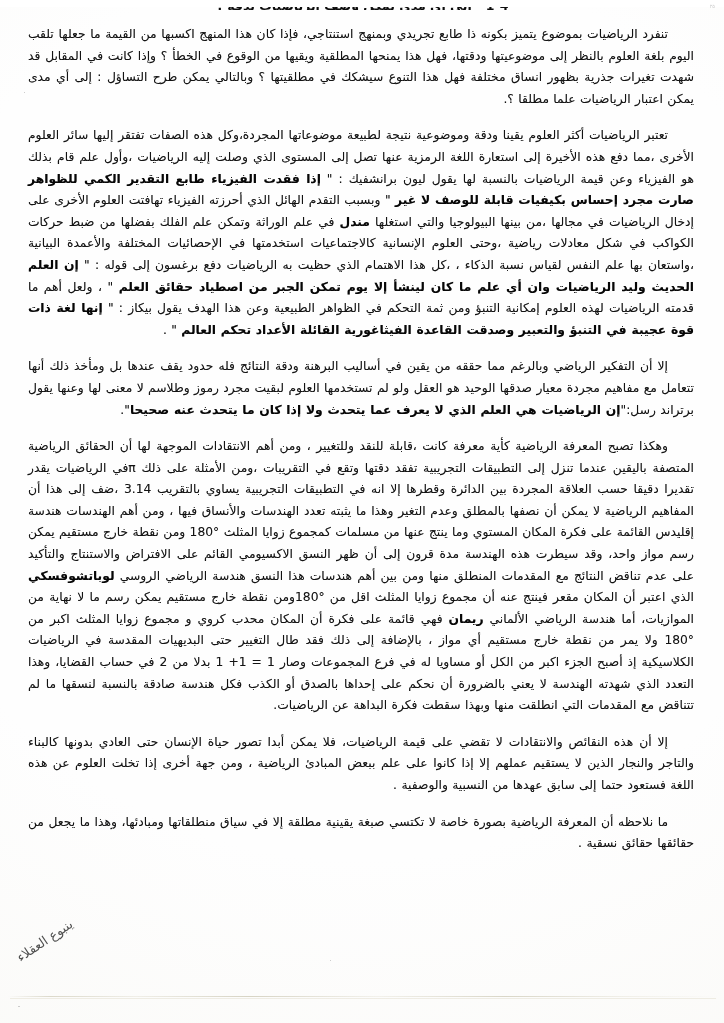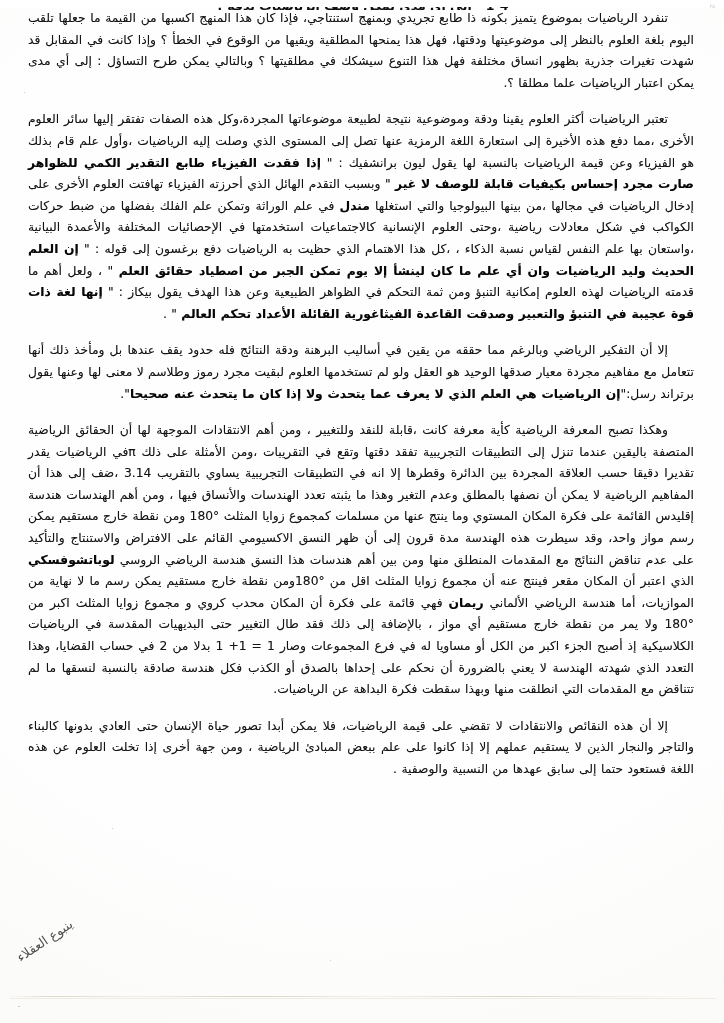--- a/index.html
+++ b/index.html
@@ -52,21 +52,21 @@
   
   #folio{
     position:absolute;top:3px;right:9px;
     font-size:5px;color:#c9c9c9;
     letter-spacing:1px;
     direction:ltr;
   }
   
   #text-column{
     position:absolute;
-    top:8px;
+    top:24px;
     left:28px;
     right:30px;
     direction:rtl;
     text-align:justify;
     text-justify:inter-word;
     color:#131313;
     font-size:12.3px;
     line-height:21.6px;
   }
   p.para{
@@ -141,20 +141,21 @@
   <div id="rh-mask"></div>
 
   <div id="folio">٢٥</div>
 
   <div id="text-column">
       <p class="para"><span>تنفرد الرياضيات بموضوع يتميز بكونه ذا طابع تجريدي وبمنهج استنتاجي، فإذا كان هذا المنهج اكسبها من القيمة ما جعلها تلقب  اليوم بلغة العلوم  بالنظر إلى موضوعيتها ودقتها، فهل هذا يمنحها المطلقية ويقيها من الوقوع في الخطأ ؟ وإذا كانت في المقابل قد شهدت تغيرات جذرية بظهور  انساق مختلفة فهل هذا التنوع سيشكك في مطلقيتها ؟ وبالتالي يمكن طرح التساؤل : إلى أي مدى يمكن اعتبار الرياضيات علما مطلقا ؟.</span></p>
       <p class="para"><span>تعتبر الرياضيات أكثر العلوم يقينا ودقة وموضوعية نتيجة لطبيعة موضوعاتها المجردة،وكل هذه الصفات  تفتقر إليها سائر العلوم الأخرى ،مما دفع هذه الأخيرة إلى استعارة اللغة الرمزية عنها تصل إلى المستوى الذي وصلت إليه الرياضيات ،وأول علم  قام بذلك هو الفيزياء وعن قيمة الرياضيات بالنسبة لها يقول ليون برانشفيك : " </span><b class="q">إذا فقدت الفيزياء طابع التقدير الكمي للظواهر صارت مجرد إحساس بكيفيات قابلة للوصف لا غير</b><span> " وبسبب التقدم الهائل الذي أحرزته الفيزياء تهافتت العلوم الأخرى على إدخال الرياضيات في مجالها ،من بينها البيولوجيا والتي استغلها </span><b class="q">مندل</b><span> في علم الوراثة وتمكن علم الفلك بفضلها من ضبط حركات الكواكب في شكل معادلات رياضية ،وحتى العلوم الإنسانية  كالاجتماعيات استخدمتها في الإحصائيات المختلفة والأعمدة البيانية ،واستعان بها علم النفس لقياس نسبة الذكاء ، ،كل هذا الاهتمام الذي حظيت به الرياضيات دفع برغسون إلى قوله : " </span><b class="q">إن العلم الحديث وليد الرياضيات وان أي علم ما كان لينشأ إلا يوم تمكن الجبر من اصطياد حقائق العلم</b><span> " ، ولعل أهم ما قدمته الرياضيات لهذه العلوم إمكانية التنبؤ  ومن ثمة التحكم في الظواهر الطبيعية  وعن هذا الهدف يقول بيكاز : " </span><b class="q">إنها لغة ذات قوة عجيبة في التنبؤ والتعبير وصدقت القاعدة الفيثاغورية القائلة الأعداد تحكم العالم</b><span> " .</span></p>
       <p class="para"><span>إلا أن التفكير الرياضي وبالرغم مما حققه من يقين في أساليب البرهنة ودقة النتائج فله حدود يقف عندها بل ومأخذ ذلك أنها تتعامل مع مفاهيم مجردة معيار صدقها الوحيد هو العقل ولو لم تستخدمها العلوم لبقيت مجرد رموز وطلاسم لا معنى لها وعنها يقول برتراند رسل:"</span><b class="q">إن الرياضيات هي العلم الذي لا يعرف عما يتحدث ولا إذا كان ما يتحدث عنه صحيحا</b><span>".</span></p>
       <p class="para"><span>وهكذا تصبح المعرفة الرياضية كأية معرفة كانت ،قابلة للنقد وللتغيير ، ومن أهم الانتقادات الموجهة لها أن الحقائق الرياضية المتصفة باليقين عندما تنزل إلى التطبيقات التجريبية تفقد دقتها وتقع في التقريبات ،ومن الأمثلة على ذلك </span><span class=" num">π</span><span>في الرياضيات يقدر تقديرا دقيقا حسب العلاقة المجردة بين الدائرة وقطرها إلا انه في التطبيقات التجريبية يساوي بالتقريب </span><span class=" num">3.14</span><span> ،ضف إلى هذا أن المفاهيم الرياضية لا يمكن أن نصفها بالمطلق وعدم التغير وهذا ما يثبته تعدد الهندسات والأنساق فيها ، ومن أهم الهندسات هندسة إقليدس القائمة على فكرة المكان المستوي وما ينتج عنها من مسلمات كمجموع زوايا المثلث </span><span class=" num">180°</span><span> ومن نقطة خارج مستقيم يمكن رسم مواز واحد،  وقد سيطرت هذه الهندسة مدة قرون إلى أن ظهر النسق الاكسيومي القائم على الافتراض والاستنتاج والتأكيد على عدم تناقض النتائج مع المقدمات المنطلق منها ومن بين أهم هندسات هذا النسق هندسة الرياضي الروسي </span><b class="q">لوباتشوفسكي</b><span> الذي اعتبر أن المكان مقعر فينتج عنه أن مجموع زوايا المثلث اقل من </span><span class=" num">180°</span><span>ومن نقطة خارج مستقيم يمكن رسم ما لا نهاية من الموازيات، أما هندسة الرياضي الألماني </span><b class="q">ريمان</b><span> فهي قائمة على فكرة أن المكان محدب كروي و مجموع زوايا المثلث اكبر من </span><span class=" num">180°</span><span> ولا يمر من نقطة خارج مستقيم أي مواز ، بالإضافة إلى ذلك فقد طال التغيير حتى البديهيات المقدسة في الرياضيات الكلاسيكية إذ أصبح الجزء اكبر من الكل أو مساويا له في فرع المجموعات  وصار </span><span class=" num">1 +1 = 1</span><span> بدلا من </span><span class=" num">2</span><span> في حساب القضايا، وهذا التعدد الذي شهدته الهندسة لا يعني بالضرورة أن نحكم على إحداها بالصدق أو الكذب فكل هندسة صادقة بالنسبة لنسقها ما لم تتناقض مع المقدمات التي انطلقت منها وبهذا سقطت فكرة البداهة عن الرياضيات.</span></p>
       <p class="para"><span>إلا أن هذه النقائص والانتقادات لا تقضي على قيمة الرياضيات، فلا يمكن أبدا تصور حياة الإنسان حتى العادي بدونها كالبناء والتاجر والنجار الذين لا يستقيم عملهم إلا إذا كانوا على علم ببعض المبادئ الرياضية  ، ومن جهة أخرى إذا تخلت العلوم عن هذه اللغة فستعود حتما إلى سابق عهدها  من النسبية والوصفية .</span></p>
+      <p class="para"><span>ما نلاحظه أن المعرفة الرياضية بصورة خاصة لا تكتسي صبغة يقينية مطلقة إلا في سياق منطلقاتها ومبادئها، وهذا ما  يجعل من حقائقها حقائق نسقية .</span></p>
     </div>
 
   <div id="handwriting">
     <span class="hw-text">ينبوع العقلاء</span>
   </div>
 
   <div id="scan-edge"></div>
   <div id="scan-edge2"></div>
 
   <div class="speck" style="left:24px;top:92px;width:1px;height:1px;"></div>

